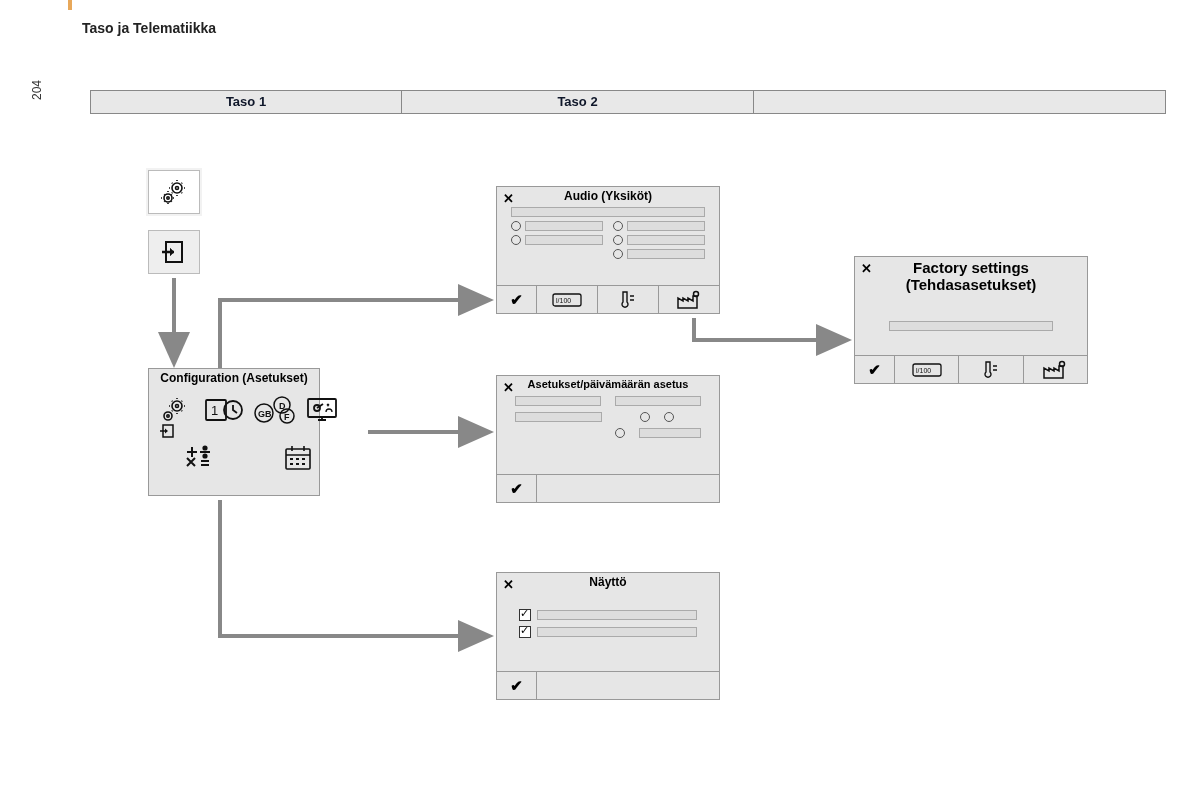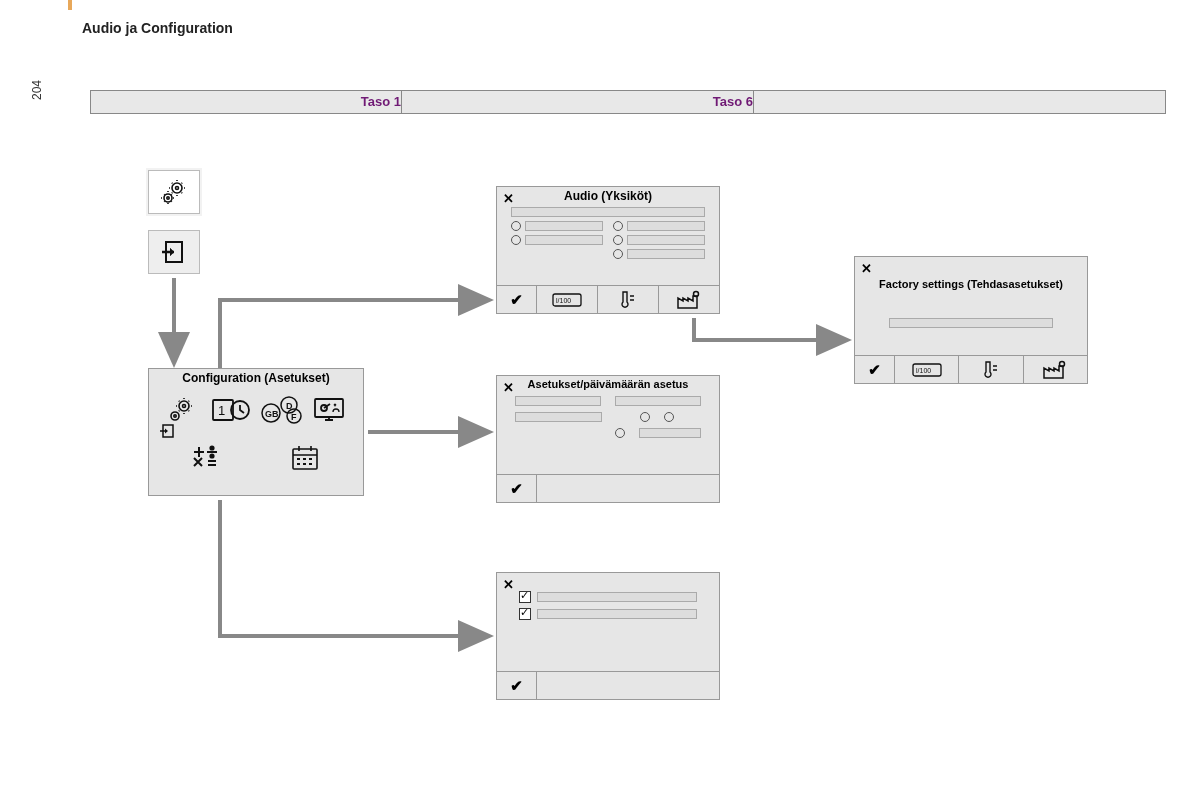--- a/index.html
+++ b/index.html
@@ -3,21 +3,21 @@
 <meta charset="utf-8">
 <style>
 * { box-sizing: border-box; margin: 0; padding: 0; }
 body { font-family: Arial, Helvetica, sans-serif; background: #fff; width: 1200px; height: 800px; position: relative; }
 
 .orange-mark { position: absolute; left: 68px; top: 0; width: 4px; height: 10px; background: #e8a85a; }
 .page-title { position: absolute; left: 82px; top: 20px; font-size: 14px; font-weight: bold; color: #222; }
 .page-num { position: absolute; left: 30px; top: 100px; font-size: 12px; color: #333; transform: rotate(-90deg); transform-origin: left top; }
 
 .level-header { position: absolute; left: 90px; top: 90px; width: 1076px; height: 24px; display: flex; }
-.level-header .cell { border: 1px solid #888; background: #e8e8e8; text-align: right; font-size: 13px; font-weight: bold; line-height: 22px; color: #701a75; }
+.level-header .cell { border: 1px solid #888; background: #e8e8e8; text-align: center; font-size: 13px; font-weight: bold; line-height: 22px; color: #0f172a; }
 .level-header .c1 { width: 312px; }
 .level-header .c2 { width: 352px; border-left: none; }
 .level-header .c3 { flex: 1; border-left: none; }
 
 
 .panel { position: absolute; background: #e6e6e6; border: 1px solid #999; }
 .panel-title { text-align: center; font-weight: bold; font-size: 12px; padding: 2px 0; }
 .panel-close { position: absolute; left: 6px; top: 4px; font-size: 13px; font-weight: bold; }
 .panel-footer { position: absolute; left: 0; bottom: 0; width: 100%; height: 28px; border-top: 1px solid #999; display: flex; }
 .panel-footer .fcell { border-right: 1px solid #999; display: flex; align-items: center; justify-content: center; }
@@ -41,26 +41,26 @@
 
 .chkbox { display: inline-block; width: 12px; height: 12px; border: 1px solid #333; background: #fff; margin-right: 6px; position: relative; }
 .chkbox::after { content: "✓"; position: absolute; left: 0px; top: -3px; font-size: 11px; }
 
 .wide-bar { height: 10px; background: #ddd; border: 1px solid #aaa; flex: 1; }
 </style>
 </head>
 <body>
 
 <div class="orange-mark"></div>
-<div class="page-title">Audio ja Configuration</div>
+<div class="page-title">Taso ja Telematiikka</div>
 <div class="page-num">204</div>
 
 <div class="level-header">
   <div class="cell c1">Taso 1</div>
-  <div class="cell c2">Taso 6</div>
+  <div class="cell c2">Taso 2</div>
   <div class="cell c3"></div>
 </div>
 
 <div class="icon-btn white" style="left:148px; top:170px;">
   <svg width="30" height="30" viewBox="0 0 30 30">
       <g fill="none" stroke="#111" stroke-width="1.6">
         <circle cx="18" cy="11" r="5"></circle>
         <circle cx="18" cy="11" r="1.5"></circle>
         <path d="M18 4v-1 M18 19v-1 M11 11h-1 M26 11h-1 M13.5 6.5l-.7-.7 M22.5 6.5l.7-.7 M13.5 15.5l-.7.7 M22.5 15.5l.7.7"></path>
         <circle cx="9" cy="21" r="4"></circle>
@@ -74,21 +74,21 @@
   <svg width="28" height="28" viewBox="0 0 28 28">
       <g fill="none" stroke="#111" stroke-width="2">
         <path d="M6 4h16v20H6z"></path>
         <path d="M2 14h12" stroke-width="2.5"></path>
         <path d="M10 10l4 4-4 4" fill="#111" stroke="none"></path>
       </g>
       <polygon points="10,10 14,14 10,18" fill="#111"></polygon>
     </svg>
 </div>
 
-<div class="panel" style="left:148px; top:368px; width:216px; height:128px;">
+<div class="panel" style="left:148px; top:368px; width:172px; height:128px;">
   <div class="panel-title">Configuration (Asetukset)</div>
   <div class="cfg-grid">
     <div class="gicon">
         <svg width="34" height="30" viewBox="0 0 34 30">
           <g fill="none" stroke="#111" stroke-width="1.6">
             <circle cx="20" cy="11" r="5"></circle>
             <circle cx="20" cy="11" r="1.5"></circle>
             <path d="M20 4v-1 M20 19v-1 M13 11h-1 M28 11h-1 M15.5 6.5l-.7-.7 M24.5 6.5l.7-.7 M15.5 15.5l-.7.7 M24.5 15.5l.7.7"></path>
             <circle cx="11" cy="21" r="4"></circle>
             <circle cx="11" cy="21" r="1.2"></circle>
@@ -258,41 +258,42 @@
   <div class="panel-footer">
     <div class="fcell" style="width:40px;">
         <span class="check">✔</span>
       </div>
     <div class="fcell" style="flex:1;"></div>
   </div>
 </div>
 
 <div class="panel" style="left:496px; top:572px; width:224px; height:128px;">
   <span class="panel-close">✕</span>
+  <div class="panel-title">Näyttö</div>
   <div style="padding:18px 14px 0 14px;">
     <div class="field-row">
         <span class="chkbox"></span>
         <div class="wide-bar"></div>
       </div>
     <div class="field-row" style="margin-top:5px;">
         <span class="chkbox"></span>
         <div class="wide-bar"></div>
       </div>
   </div>
   <div class="panel-footer">
     <div class="fcell" style="width:40px;">
         <span class="check">✔</span>
       </div>
     <div class="fcell" style="flex:1;"></div>
   </div>
 </div>
 
 <div class="panel" style="left:854px; top:256px; width:234px; height:128px;">
   <span class="panel-close">✕</span>
-  <div class="panel-title" style="font-size:11px;margin-top:19px;">Factory settings (Tehdasasetukset)</div>
+  <div class="panel-title" style="font-size:15px;">Factory settings (Tehdasasetukset)</div>
   <div style="padding:26px 26px 0 26px;">
     <div class="field-row">
         <div class="wide-bar"></div>
       </div>
   </div>
   <div class="panel-footer">
     <div class="fcell" style="width:40px;">
         <span class="check">✔</span>
       </div>
     <div class="fcell" style="flex:1;">

